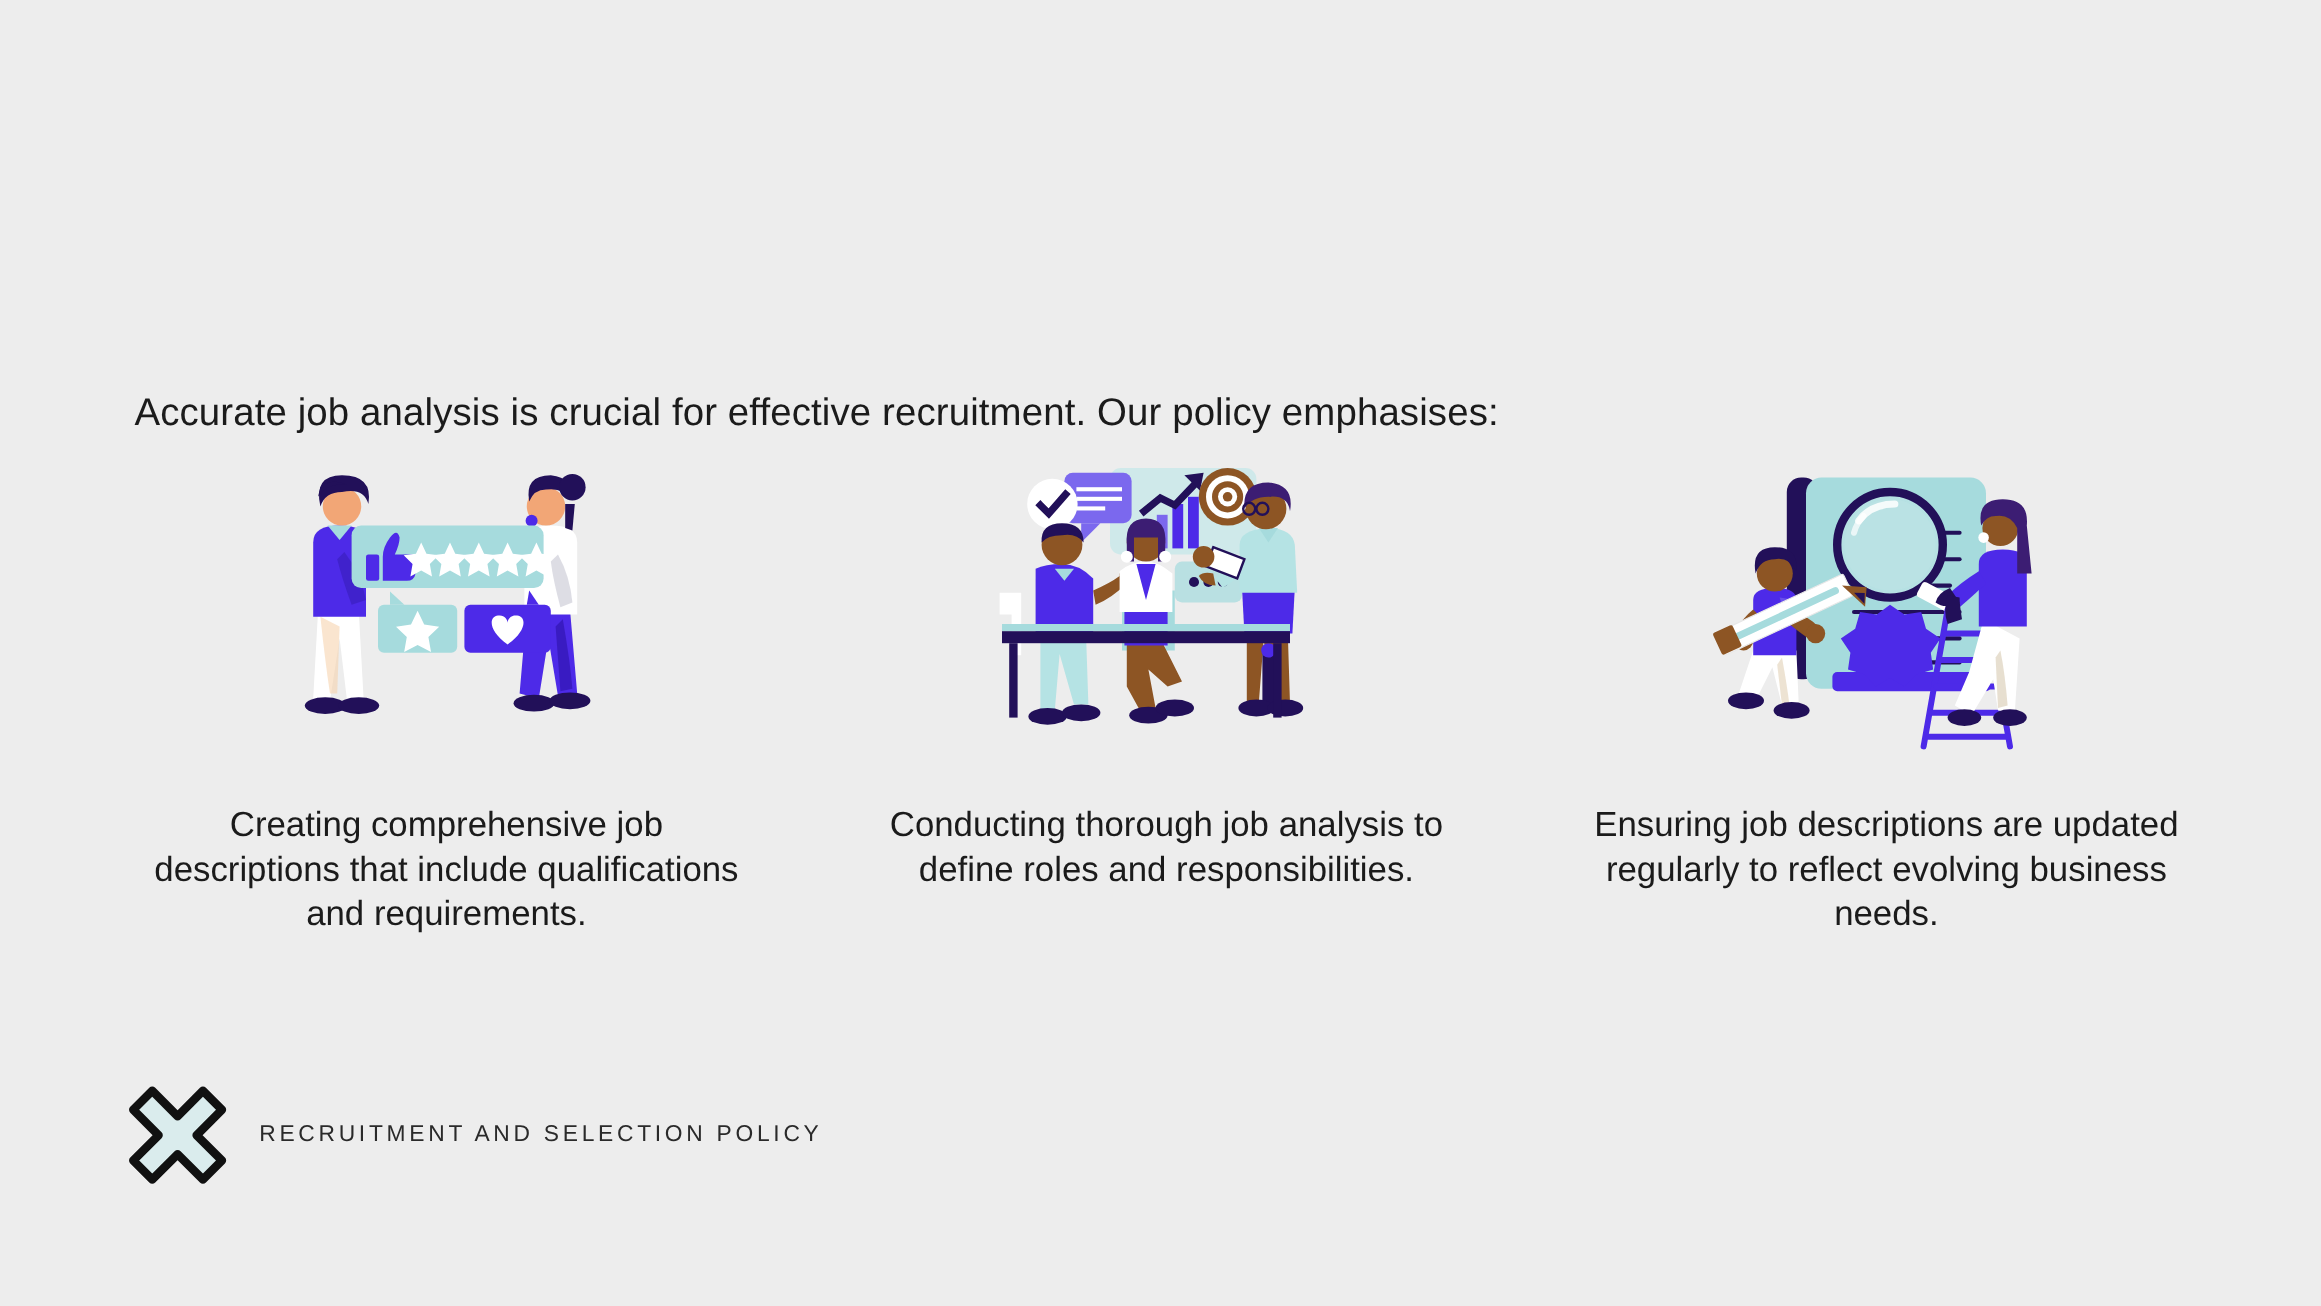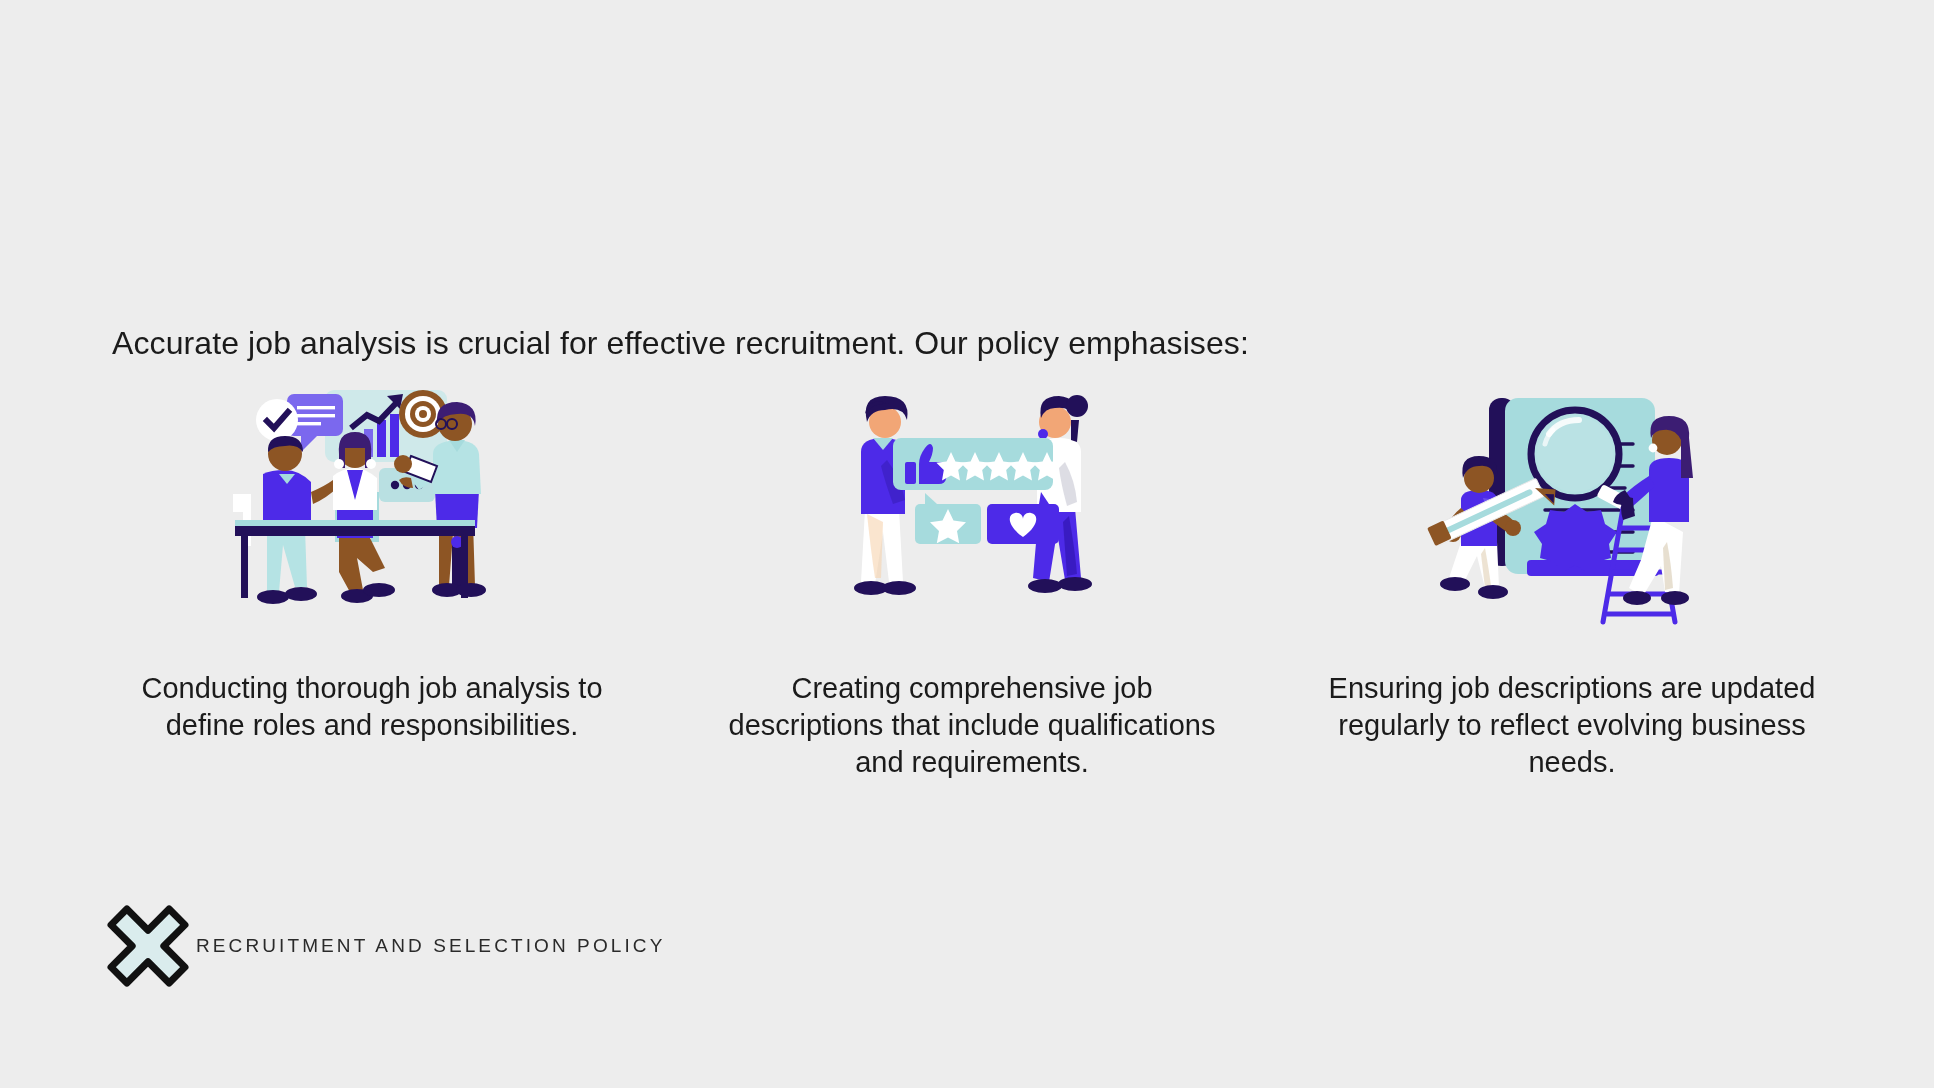--- a/index.html
+++ b/index.html
@@ -83,37 +83,105 @@
   
   .footer {
     position: absolute;
     left: 104px;
     top: 902px;
     display: flex;
     align-items: center;
   }
   .footer-logo { width: 88px; height: 88px; display: block; }
   .footer-text {
-    margin-left: 4px;
+    margin-left: 24px;
     font-size: 19px;
     letter-spacing: 3.1px;
     color: #2a2a2a;
     font-weight: 400;
     white-space: nowrap;
     text-align: center;
   }
 </style>
 </head>
 <body>
 
 <div class="slide">
 
   <p class="page-subtitle">Accurate job analysis is crucial for effective recruitment. Our policy emphasises:</p>
 
   <div class="cards">
+
+    <div class="card">
+      <div class="illus-wrap">
+        <svg width="290" height="250" viewBox="0 0 290 250">
+
+          <g>
+            <path d="M38 128 L34 200 L48 202 L56 150 L62 200 L76 200 L72 128 Z" fill="#ffffff"></path>
+            <path d="M40 132 Q44 170 48 196 L54 196 L56 140 Z" fill="#f6cfa8" opacity="0.55"></path>
+            <ellipse cx="44" cy="206" rx="17" ry="7" fill="#221059"></ellipse>
+            <ellipse cx="72" cy="206" rx="17" ry="7" fill="#221059"></ellipse>
+            <path d="M34 70 Q34 56 56 56 Q78 56 78 70 L78 132 L34 132 Z" fill="#4d2ae8"></path>
+            <path d="M60 78 Q74 96 78 118 L66 122 Q58 100 54 84 Z" fill="#3a1fc0" opacity="0.7"></path>
+            <path d="M46 56 L56 68 L66 56 Z" fill="#a6dbdd"></path>
+            <path d="M76 84 Q96 88 106 92 L104 102 Q86 100 74 96 Z" fill="#f2a676"></path>
+            <circle cx="109" cy="96" r="8" fill="#f2a676"></circle>
+            <circle cx="58" cy="40" r="16" fill="#f2a676"></circle>
+            <path d="M40 40 Q34 14 58 14 Q84 14 80 38 Q76 24 58 28 Q44 28 40 40 Z" fill="#221059"></path>
+            <path d="M38 32 Q46 20 62 22 Q50 16 40 24 Z" fill="#221059"></path>
+          </g>
+
+          <g>
+            <path d="M212 126 L206 196 L222 200 L230 150 L238 198 L254 196 L248 126 Z" fill="#4d2ae8"></path>
+            <path d="M242 134 Q248 168 250 192 L240 194 L236 140 Z" fill="#2d12a8" opacity="0.6"></path>
+            <ellipse cx="218" cy="204" rx="17" ry="7" fill="#221059"></ellipse>
+            <ellipse cx="248" cy="202" rx="17" ry="7" fill="#221059"></ellipse>
+            <path d="M210 70 Q210 56 232 56 Q254 56 254 70 L254 130 L210 130 Z" fill="#ffffff"></path>
+            <path d="M238 80 Q248 98 250 120 L240 124 Q234 102 232 86 Z" fill="#cfcfd8" opacity="0.7"></path>
+            <path d="M212 84 Q192 88 182 92 L184 102 Q202 100 214 96 Z" fill="#f2a676"></path>
+            <circle cx="179" cy="96" r="8" fill="#f2a676"></circle>
+            <circle cx="228" cy="40" r="16" fill="#f2a676"></circle>
+            <path d="M214 36 Q210 14 232 14 Q252 16 248 34 Q242 24 228 26 Q218 26 214 36 Z" fill="#221059"></path>
+            <circle cx="250" cy="24" r="11" fill="#221059"></circle>
+            <path d="M244 38 L252 38 L250 60 L244 58 Z" fill="#221059"></path>
+            <circle cx="216" cy="52" r="5" fill="#4d2ae8"></circle>
+          </g>
+
+          <g>
+            <rect x="66" y="56" width="160" height="52" rx="8" fill="#a6dbdd"></rect>
+
+            <g>
+              <rect x="78" y="80" width="11" height="22" rx="2" fill="#4d2ae8"></rect>
+              <path d="M92 82 Q92 74 98 66 Q104 58 106 66 Q106 72 102 80 L116 80 Q122 80 121 87 L119 97 Q118 102 112 102 L92 102 Z" fill="#4d2ae8"></path>
+            </g>
+
+            <g fill="#ffffff">
+              <path d="M124 70 L128.4 79.4 L138.6 80.8 L131.2 88.1 L133 98.4 L124 93.5 L115 98.4 L116.8 88.1 L109.4 80.8 L119.6 79.4 Z"></path>
+              <path d="M148 70 L152.4 79.4 L162.6 80.8 L155.2 88.1 L157 98.4 L148 93.5 L139 98.4 L140.8 88.1 L133.4 80.8 L143.6 79.4 Z"></path>
+              <path d="M172 70 L176.4 79.4 L186.6 80.8 L179.2 88.1 L181 98.4 L172 93.5 L163 98.4 L164.8 88.1 L157.4 80.8 L167.6 79.4 Z"></path>
+              <path d="M196 70 L200.4 79.4 L210.6 80.8 L203.2 88.1 L205 98.4 L196 93.5 L187 98.4 L188.8 88.1 L181.4 80.8 L191.6 79.4 Z"></path>
+              <path d="M220 70 L224.4 79.4 L234.6 80.8 L227.2 88.1 L229 98.4 L220 93.5 L211 98.4 L212.8 88.1 L205.4 80.8 L215.6 79.4 Z"></path>
+            </g>
+          </g>
+
+          <g>
+            <rect x="88" y="122" width="66" height="40" rx="5" fill="#a6dbdd"></rect>
+            <path d="M98 122 L98 111 L110 122 Z" fill="#a6dbdd"></path>
+            <path d="M121 127 L126.5 138.4 L139 140.2 L130 148.9 L132.2 161.3 L121 155.4 L109.8 161.3 L112 148.9 L103 140.2 L115.5 138.4 Z" fill="#ffffff"></path>
+          </g>
+
+          <g>
+            <rect x="160" y="122" width="72" height="40" rx="5" fill="#4d2ae8"></rect>
+            <path d="M212 122 L214 110 L222 122 Z" fill="#4d2ae8"></path>
+            <path d="M196 155 C180 144 180 132 188 131 C193 130 196 134 196 137 C196 134 199 130 204 131 C212 132 212 144 196 155 Z" fill="#ffffff"></path>
+          </g>
+        </svg>
+      </div>
+      <div class="card-caption">Creating comprehensive job descriptions that include qualifications and requirements.</div>
+    </div>
 
     <div class="card">
       <div class="illus-wrap">
         <svg width="290" height="250" viewBox="0 0 290 250">
 
           <rect x="98" y="8" width="122" height="72" rx="9" fill="#cfe9ea"></rect>
 
           <g>
             <rect x="137" y="47" width="9" height="28" fill="#7b68ee"></rect>
             <rect x="150" y="38" width="9" height="37" fill="#4d2ae8"></rect>
@@ -211,88 +279,20 @@
           </g>
         </svg>
       </div>
       <div class="card-caption">Conducting thorough job analysis to define roles and responsibilities.</div>
     </div>
 
     <div class="card">
       <div class="illus-wrap">
         <svg width="290" height="250" viewBox="0 0 290 250">
 
-          <g>
-            <path d="M38 128 L34 200 L48 202 L56 150 L62 200 L76 200 L72 128 Z" fill="#ffffff"></path>
-            <path d="M40 132 Q44 170 48 196 L54 196 L56 140 Z" fill="#f6cfa8" opacity="0.55"></path>
-            <ellipse cx="44" cy="206" rx="17" ry="7" fill="#221059"></ellipse>
-            <ellipse cx="72" cy="206" rx="17" ry="7" fill="#221059"></ellipse>
-            <path d="M34 70 Q34 56 56 56 Q78 56 78 70 L78 132 L34 132 Z" fill="#4d2ae8"></path>
-            <path d="M60 78 Q74 96 78 118 L66 122 Q58 100 54 84 Z" fill="#3a1fc0" opacity="0.7"></path>
-            <path d="M46 56 L56 68 L66 56 Z" fill="#a6dbdd"></path>
-            <path d="M76 84 Q96 88 106 92 L104 102 Q86 100 74 96 Z" fill="#f2a676"></path>
-            <circle cx="109" cy="96" r="8" fill="#f2a676"></circle>
-            <circle cx="58" cy="40" r="16" fill="#f2a676"></circle>
-            <path d="M40 40 Q34 14 58 14 Q84 14 80 38 Q76 24 58 28 Q44 28 40 40 Z" fill="#221059"></path>
-            <path d="M38 32 Q46 20 62 22 Q50 16 40 24 Z" fill="#221059"></path>
-          </g>
-
-          <g>
-            <path d="M212 126 L206 196 L222 200 L230 150 L238 198 L254 196 L248 126 Z" fill="#4d2ae8"></path>
-            <path d="M242 134 Q248 168 250 192 L240 194 L236 140 Z" fill="#2d12a8" opacity="0.6"></path>
-            <ellipse cx="218" cy="204" rx="17" ry="7" fill="#221059"></ellipse>
-            <ellipse cx="248" cy="202" rx="17" ry="7" fill="#221059"></ellipse>
-            <path d="M210 70 Q210 56 232 56 Q254 56 254 70 L254 130 L210 130 Z" fill="#ffffff"></path>
-            <path d="M238 80 Q248 98 250 120 L240 124 Q234 102 232 86 Z" fill="#cfcfd8" opacity="0.7"></path>
-            <path d="M212 84 Q192 88 182 92 L184 102 Q202 100 214 96 Z" fill="#f2a676"></path>
-            <circle cx="179" cy="96" r="8" fill="#f2a676"></circle>
-            <circle cx="228" cy="40" r="16" fill="#f2a676"></circle>
-            <path d="M214 36 Q210 14 232 14 Q252 16 248 34 Q242 24 228 26 Q218 26 214 36 Z" fill="#221059"></path>
-            <circle cx="250" cy="24" r="11" fill="#221059"></circle>
-            <path d="M244 38 L252 38 L250 60 L244 58 Z" fill="#221059"></path>
-            <circle cx="216" cy="52" r="5" fill="#4d2ae8"></circle>
-          </g>
-
-          <g>
-            <rect x="66" y="56" width="160" height="52" rx="8" fill="#a6dbdd"></rect>
-
-            <g>
-              <rect x="78" y="80" width="11" height="22" rx="2" fill="#4d2ae8"></rect>
-              <path d="M92 82 Q92 74 98 66 Q104 58 106 66 Q106 72 102 80 L116 80 Q122 80 121 87 L119 97 Q118 102 112 102 L92 102 Z" fill="#4d2ae8"></path>
-            </g>
-
-            <g fill="#ffffff">
-              <path d="M124 70 L128.4 79.4 L138.6 80.8 L131.2 88.1 L133 98.4 L124 93.5 L115 98.4 L116.8 88.1 L109.4 80.8 L119.6 79.4 Z"></path>
-              <path d="M148 70 L152.4 79.4 L162.6 80.8 L155.2 88.1 L157 98.4 L148 93.5 L139 98.4 L140.8 88.1 L133.4 80.8 L143.6 79.4 Z"></path>
-              <path d="M172 70 L176.4 79.4 L186.6 80.8 L179.2 88.1 L181 98.4 L172 93.5 L163 98.4 L164.8 88.1 L157.4 80.8 L167.6 79.4 Z"></path>
-              <path d="M196 70 L200.4 79.4 L210.6 80.8 L203.2 88.1 L205 98.4 L196 93.5 L187 98.4 L188.8 88.1 L181.4 80.8 L191.6 79.4 Z"></path>
-              <path d="M220 70 L224.4 79.4 L234.6 80.8 L227.2 88.1 L229 98.4 L220 93.5 L211 98.4 L212.8 88.1 L205.4 80.8 L215.6 79.4 Z"></path>
-            </g>
-          </g>
-
-          <g>
-            <rect x="88" y="122" width="66" height="40" rx="5" fill="#a6dbdd"></rect>
-            <path d="M98 122 L98 111 L110 122 Z" fill="#a6dbdd"></path>
-            <path d="M121 127 L126.5 138.4 L139 140.2 L130 148.9 L132.2 161.3 L121 155.4 L109.8 161.3 L112 148.9 L103 140.2 L115.5 138.4 Z" fill="#ffffff"></path>
-          </g>
-
-          <g>
-            <rect x="160" y="122" width="72" height="40" rx="5" fill="#4d2ae8"></rect>
-            <path d="M212 122 L214 110 L222 122 Z" fill="#4d2ae8"></path>
-            <path d="M196 155 C180 144 180 132 188 131 C193 130 196 134 196 137 C196 134 199 130 204 131 C212 132 212 144 196 155 Z" fill="#ffffff"></path>
-          </g>
-        </svg>
-      </div>
-      <div class="card-caption">Creating comprehensive job descriptions that include qualifications and requirements.</div>
-    </div>
-
-    <div class="card">
-      <div class="illus-wrap">
-        <svg width="290" height="250" viewBox="0 0 290 250">
-
           <rect x="62" y="16" width="26" height="168" rx="12" fill="#221059"></rect>
 
           <rect x="78" y="16" width="150" height="176" rx="13" fill="#a6dbdd"></rect>
 
           <rect x="100" y="178" width="132" height="16" rx="4" fill="#4d2ae8"></rect>
 
           <g stroke="#221059" stroke-width="3.4" stroke-linecap="round">
             <line x1="118" y1="62" x2="206" y2="62"></line>
             <line x1="118" y1="84" x2="206" y2="84"></line>
             <line x1="118" y1="106" x2="198" y2="106"></line>

